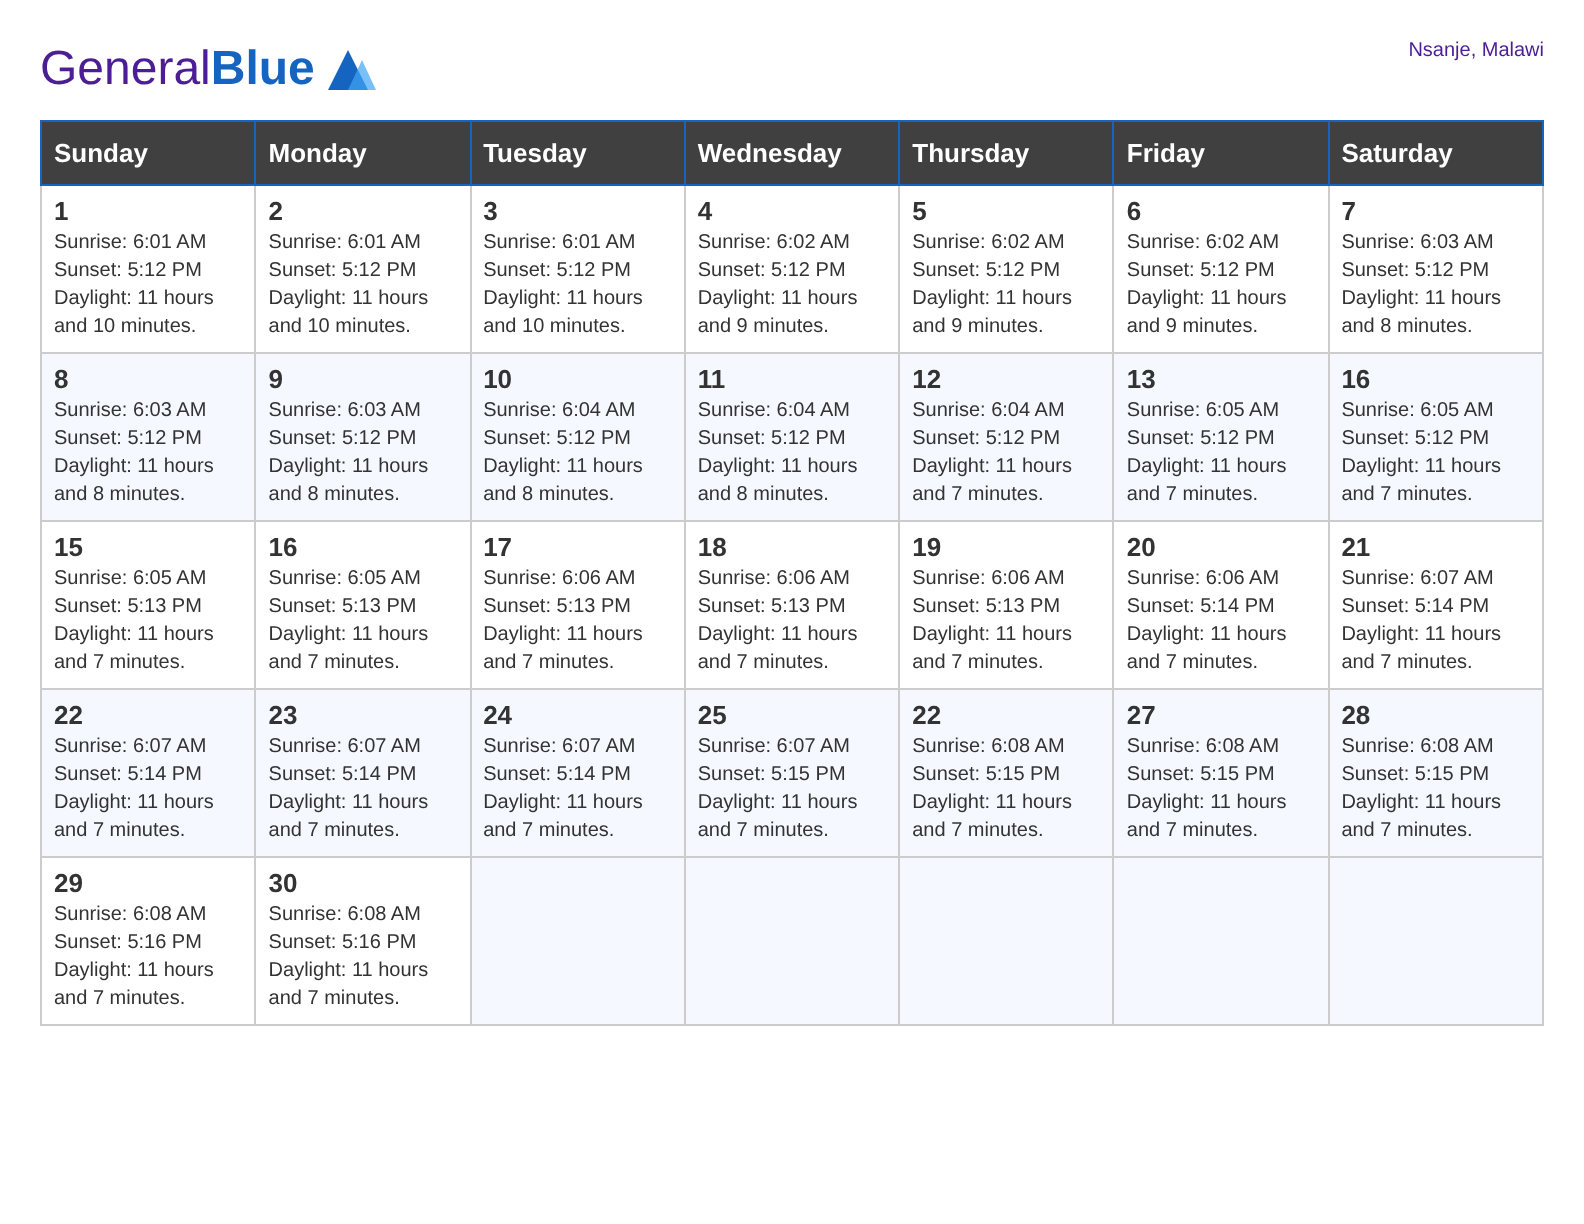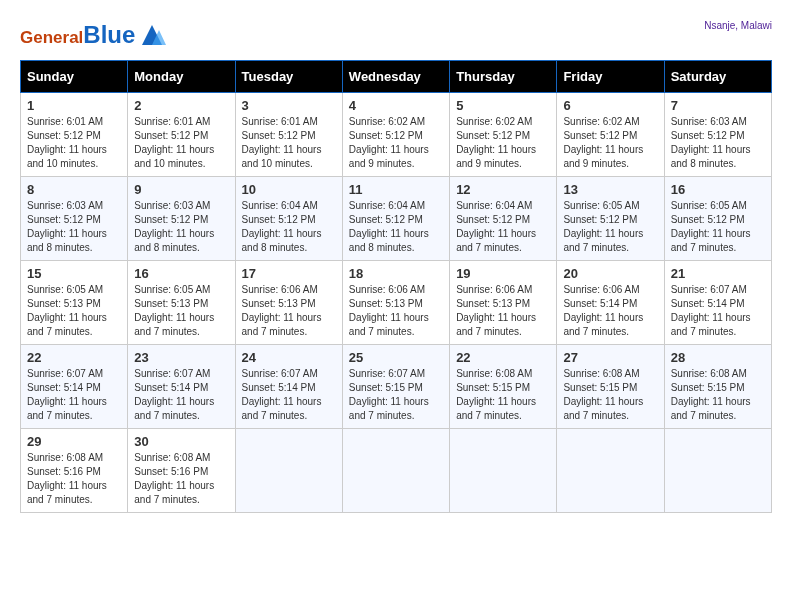--- a/index.html
+++ b/index.html
@@ -14,23 +14,23 @@
       display: flex;
       justify-content: space-between;
       align-items: flex-start;
       margin-bottom: 10px;
     }
     .logo {
       display: flex;
       align-items: center;
     }
     .logo-text-general {
-      font-size: 17px;
-      font-weight: bold;
-      color: #c2410c;
+      font-size: 24px;
+      font-weight: normal;
+      color: #4c1d95;
     }
     .logo-text-blue {
       font-size: 24px;
       font-weight: bold;
       color: #1565c0;
     }
     .logo-icon {
       width: 30px;
       height: 30px;
       margin-left: 2px;
@@ -46,21 +46,21 @@
     .location-title {
       font-size: 10px;
       color: #4c1d95;
     }
     .calendar {
       width: 100%;
       border-collapse: collapse;
       border: 1px solid #ccc;
     }
     .calendar th {
-      background-color: #000000;
+      background-color: #404040;
       color: #fff;
       font-size: 13px;
       font-weight: bold;
       padding: 8px 6px;
       text-align: left;
       border: 1px solid #1565c0;
     }
     .calendar td {
       vertical-align: top;
       padding: 5px 6px;

